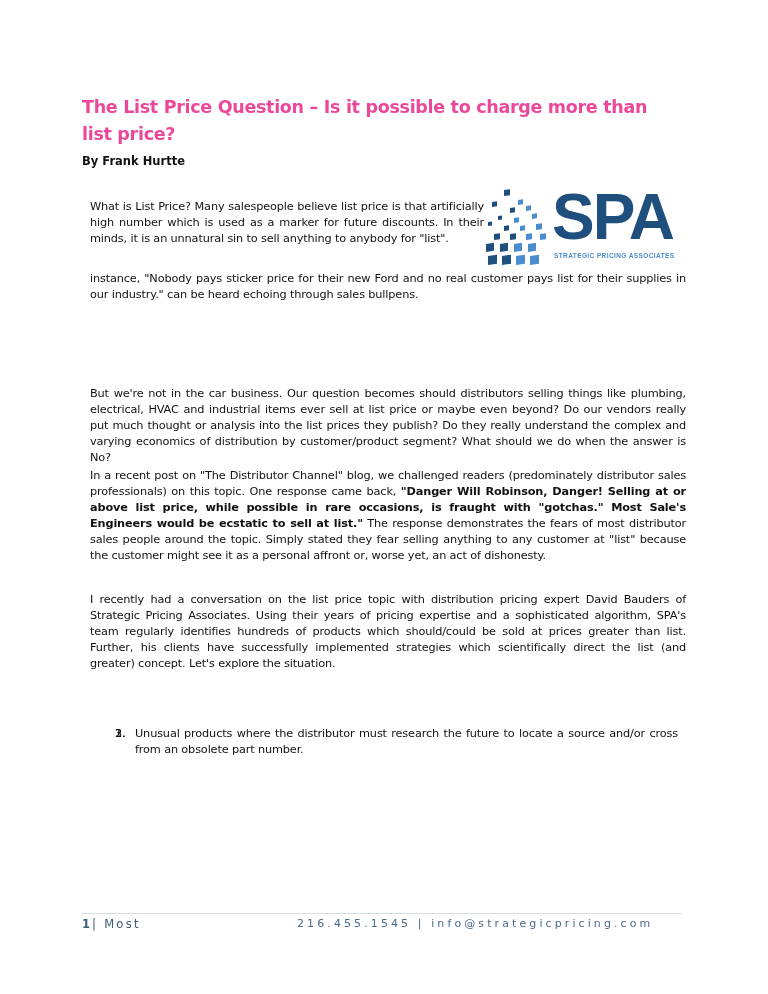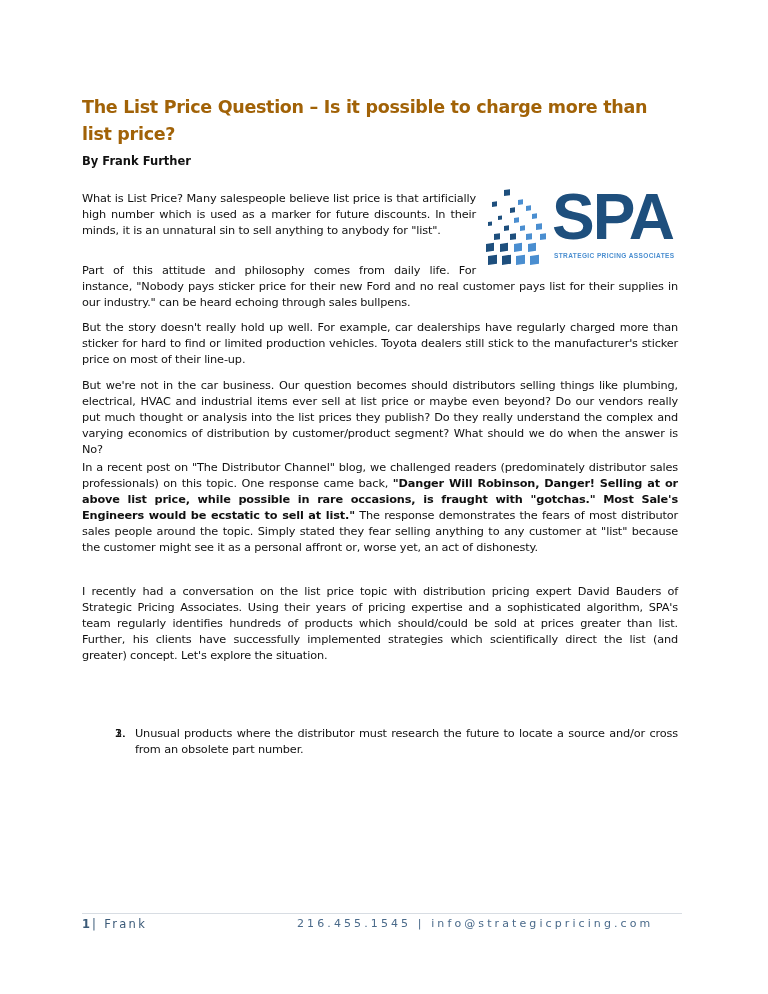--- a/index.html
+++ b/index.html
@@ -1,20 +1,20 @@
 <!DOCTYPE html>
 <html><head>
 <meta charset="utf-8">
 <style>
   html, body { margin: 0; padding: 0; background: #ffffff; }
   body { width: 768px; height: 994px; position: relative; overflow: hidden; font-family: "DejaVu Sans", sans-serif; color: #111; }
   .page { position: absolute; left: 0; top: 0; width: 768px; height: 994px; background: #fff; }
-  .title { position: absolute; left: 82px; top: 94px; width: 600px; font-family: "DejaVu Sans", sans-serif; font-size: 17.5px; line-height: 27px; color: #a16207; font-weight: bold; letter-spacing: -0.3px; margin: 0; }
+  .title { position: absolute; left: 82px; top: 94px; width: 600px; font-family: "DejaVu Sans", sans-serif; font-size: 17.5px; line-height: 27px; color: #ec4899; font-weight: bold; letter-spacing: -0.3px; margin: 0; }
   .byline { position: absolute; left: 82px; top: 154px; font-size: 11.5px; font-weight: bold; margin: 0; }
-  .body-text { position: absolute; left: 82px; width: 596px; font-size: 11.3px; line-height: 16px; text-align: justify; margin: 0; letter-spacing: -0.15px; }
+  .body-text { position: absolute; left: 82px; width: 596px; font-size: 11.3px; line-height: 16px; text-align: justify; margin: 8px; letter-spacing: -0.15px; }
   .p1 { top: 191px; width: 394px; }
   .p2 { top: 263px; }
   .p3 { top: 320px; }
   .p4 { top: 378px; }
   .p5 { top: 460px; }
   .p6 { top: 584px; }
   .p7 { top: 670px; }
   .p8 { top: 809px; }
   .p2 .first-line { display: block; width: 394px; text-align: justify; text-align-last: justify; }
   .logo { position: absolute; left: 484px; top: 186px; width: 200px; height: 82px; }
@@ -27,21 +27,21 @@
   .footer-page { position: absolute; left: 82px; top: 917px; font-size: 11.5px; color: #3b5a78; letter-spacing: 2.3px; }
   .footer-page b { letter-spacing: 0; margin-right: 2px; }
   .footer-contact { position: absolute; left: 297px; top: 917px; font-size: 11px; color: #4a6a8a; letter-spacing: 3.1px; white-space: nowrap; }
 </style>
 </head>
 <body>
 
 <div class="page">
 
   <h1 class="title">The List Price Question – Is it possible to charge more than list price?</h1>
-  <p class="byline">By Frank Further</p>
+  <p class="byline">By Frank Hurtte</p>
 
   <p class="body-text p1">What is List Price? Many salespeople believe list price is that artificially high number which is used as a marker for future discounts. In their minds, it is an unnatural sin to sell anything to anybody for "list".</p>
 
   <div class="logo">
     <svg width="66" height="82" viewBox="0 0 66 82" style="position:absolute;left:0;top:0;">
       <g id="logo-cubes">
           <rect x="20" y="4" width="6" height="6" fill="#1e4f7d" transform="skewY(-8) translate(0,2.8000000000000003)"></rect>
           <rect x="34" y="14" width="5" height="5" fill="#4a8ed0" transform="skewY(-8) translate(0,4.760000000000001)"></rect>
           <rect x="8" y="16" width="5" height="5" fill="#1e4f7d" transform="skewY(-8) translate(0,1.12)"></rect>
           <rect x="26" y="22" width="5" height="5" fill="#1e4f7d" transform="skewY(-8) translate(0,3.6400000000000006)"></rect>
@@ -65,34 +65,33 @@
           <rect x="18" y="70" width="9" height="9" fill="#1e4f7d" transform="skewY(-8) translate(0,2.5200000000000005)"></rect>
           <rect x="32" y="70" width="9" height="9" fill="#4a8ed0" transform="skewY(-8) translate(0,4.48)"></rect>
           <rect x="46" y="70" width="9" height="9" fill="#4a8ed0" transform="skewY(-8) translate(0,6.44)"></rect>
         </g>
     </svg>
     <div class="logo-word">SPA</div>
     <div class="logo-tag">STRATEGIC PRICING ASSOCIATES</div>
   </div>
 
   <p class="body-text p2">
-    <span class="first-line">Part of this attitude and philosophy comes from daily life. For</span><span>instance, "Nobody pays sticker price for their new Ford and no real customer pays list for their supplies in our industry." can be heard echoing through sales bullpens.</span>
+    <span>instance, "Nobody pays sticker price for their new Ford and no real customer pays list for their supplies in our industry." can be heard echoing through sales bullpens.</span>
   </p>
 
-  <p class="body-text p3">But the story doesn't really hold up well. For example, car dealerships have regularly charged more than sticker for hard to find or limited production vehicles. Toyota dealers still stick to the manufacturer's sticker price on most of their line-up.</p>
   <p class="body-text p4">But we're not in the car business. Our question becomes should distributors selling things like plumbing, electrical, HVAC and industrial items ever sell at list price or maybe even beyond? Do our vendors really put much thought or analysis into the list prices they publish? Do they really understand the complex and varying economics of distribution by customer/product segment? What should we do when the answer is No?</p>
 
   <p class="body-text p5"><span>In a recent post on "The Distributor Channel" blog, we challenged readers (predominately distributor sales professionals) on this topic. One response came back, </span><b>"Danger Will Robinson, Danger! Selling at or above list price, while possible in rare occasions, is fraught with "gotchas." Most Sale's Engineers would be ecstatic to sell at list."</b><span> The response demonstrates the fears of most distributor sales people around the topic. Simply stated they fear selling anything to any customer at "list" because the customer might see it as a personal affront or, worse yet, an act of dishonesty.</span></p>
 
   <p class="body-text p6">I recently had a conversation on the list price topic with distribution pricing expert David Bauders of Strategic Pricing Associates. Using their years of pricing expertise and a sophisticated algorithm, SPA's team regularly identifies hundreds of products which should/could be sold at prices greater than list. Further, his clients have successfully implemented strategies which scientifically direct the list (and greater) concept. Let's explore the situation.</p>
 
   <ol class="list">
     <li><span class="num">1.</span></li>
     <li><span class="num">2.</span></li>
     <li><span class="num">3.</span><span>Unusual products where the distributor must research the future to locate a source and/or cross from an obsolete part number.</span></li>
   </ol>
 
 
   <div class="footer-rule"></div>
-  <div class="footer-page"><b>1</b><span>| Frank</span></div>
+  <div class="footer-page"><b>1</b><span>| Most</span></div>
   <div class="footer-contact">216.455.1545 | info@strategicpricing.com</div>
 
 </div>
 
 </body></html>

